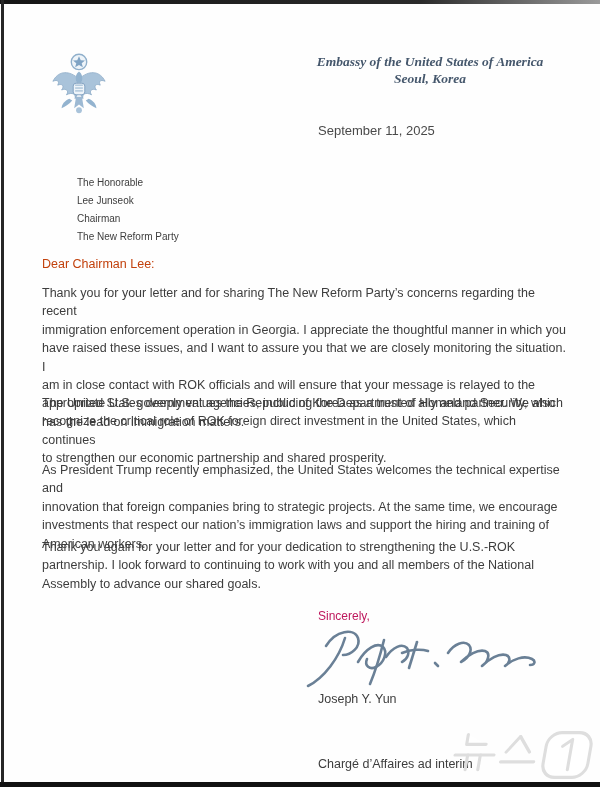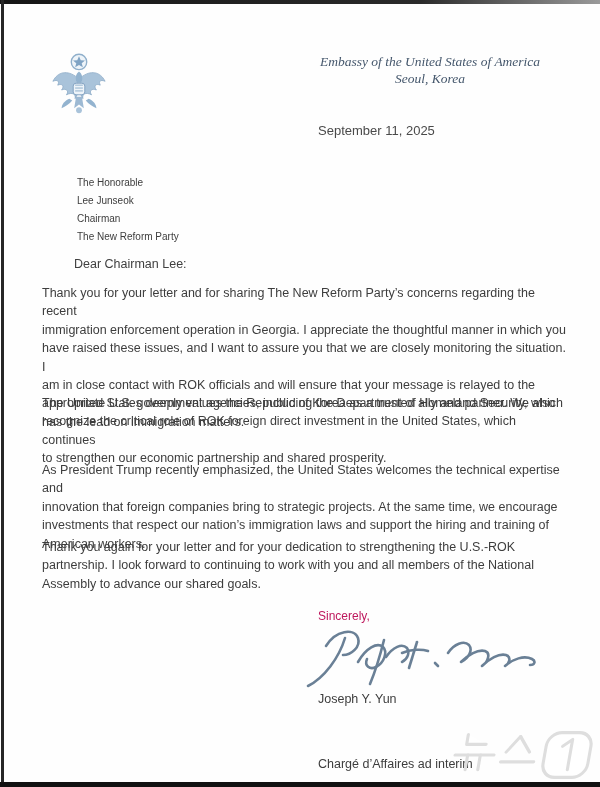--- a/index.html
+++ b/index.html
@@ -18,37 +18,37 @@
     background: linear-gradient(to right, #151515 0%, #2a2a2a 70%, #9a9a9a 100%); }
   .edge-left { top: 0; left: 1px; width: 3px; height: 787px; background: #262626; }
   .edge-bottom { bottom: 0; left: 0; width: 600px; height: 5px; background: #111; }
 
   .seal { position: absolute; left: 50px; top: 52px; width: 58px; height: 74px; }
 
   .letterhead {
     position: absolute; left: 290px; top: 53px; width: 280px;
     text-align: center;
     font-family: "Liberation Serif", serif;
-    font-weight: normal; font-style: italic;
+    font-weight: bold; font-style: italic;
     font-size: 13.5px; line-height: 17px;
     color: #45576c;
   }
   .date {
     position: absolute; left: 318px; top: 123px;
     font-size: 13px; color: #4a4a4a;
   }
   .recipient {
     position: absolute; left: 42px; top: 174px;
     font-size: 10px; line-height: 18px; color: #3d3d3d;
     white-space: pre-line;
     margin-left: 35px;
   }
   .salutation {
     position: absolute; left: 42px; top: 257px;
-    font-size: 12.5px; color: #404040; margin-left: 32px;
+    font-size: 12.5px; color: #c2410c;
   }
   .para {
     position: absolute; left: 42px; width: 525px;
     font-size: 12.5px; line-height: 18.4px; color: #3d3d3d;
     white-space: pre-line;
   }
   .para-1 { top: 284px; }
   .para-2 { top: 394px; }
   .para-3 { top: 461px; }
   .para-4 { top: 538px; }

